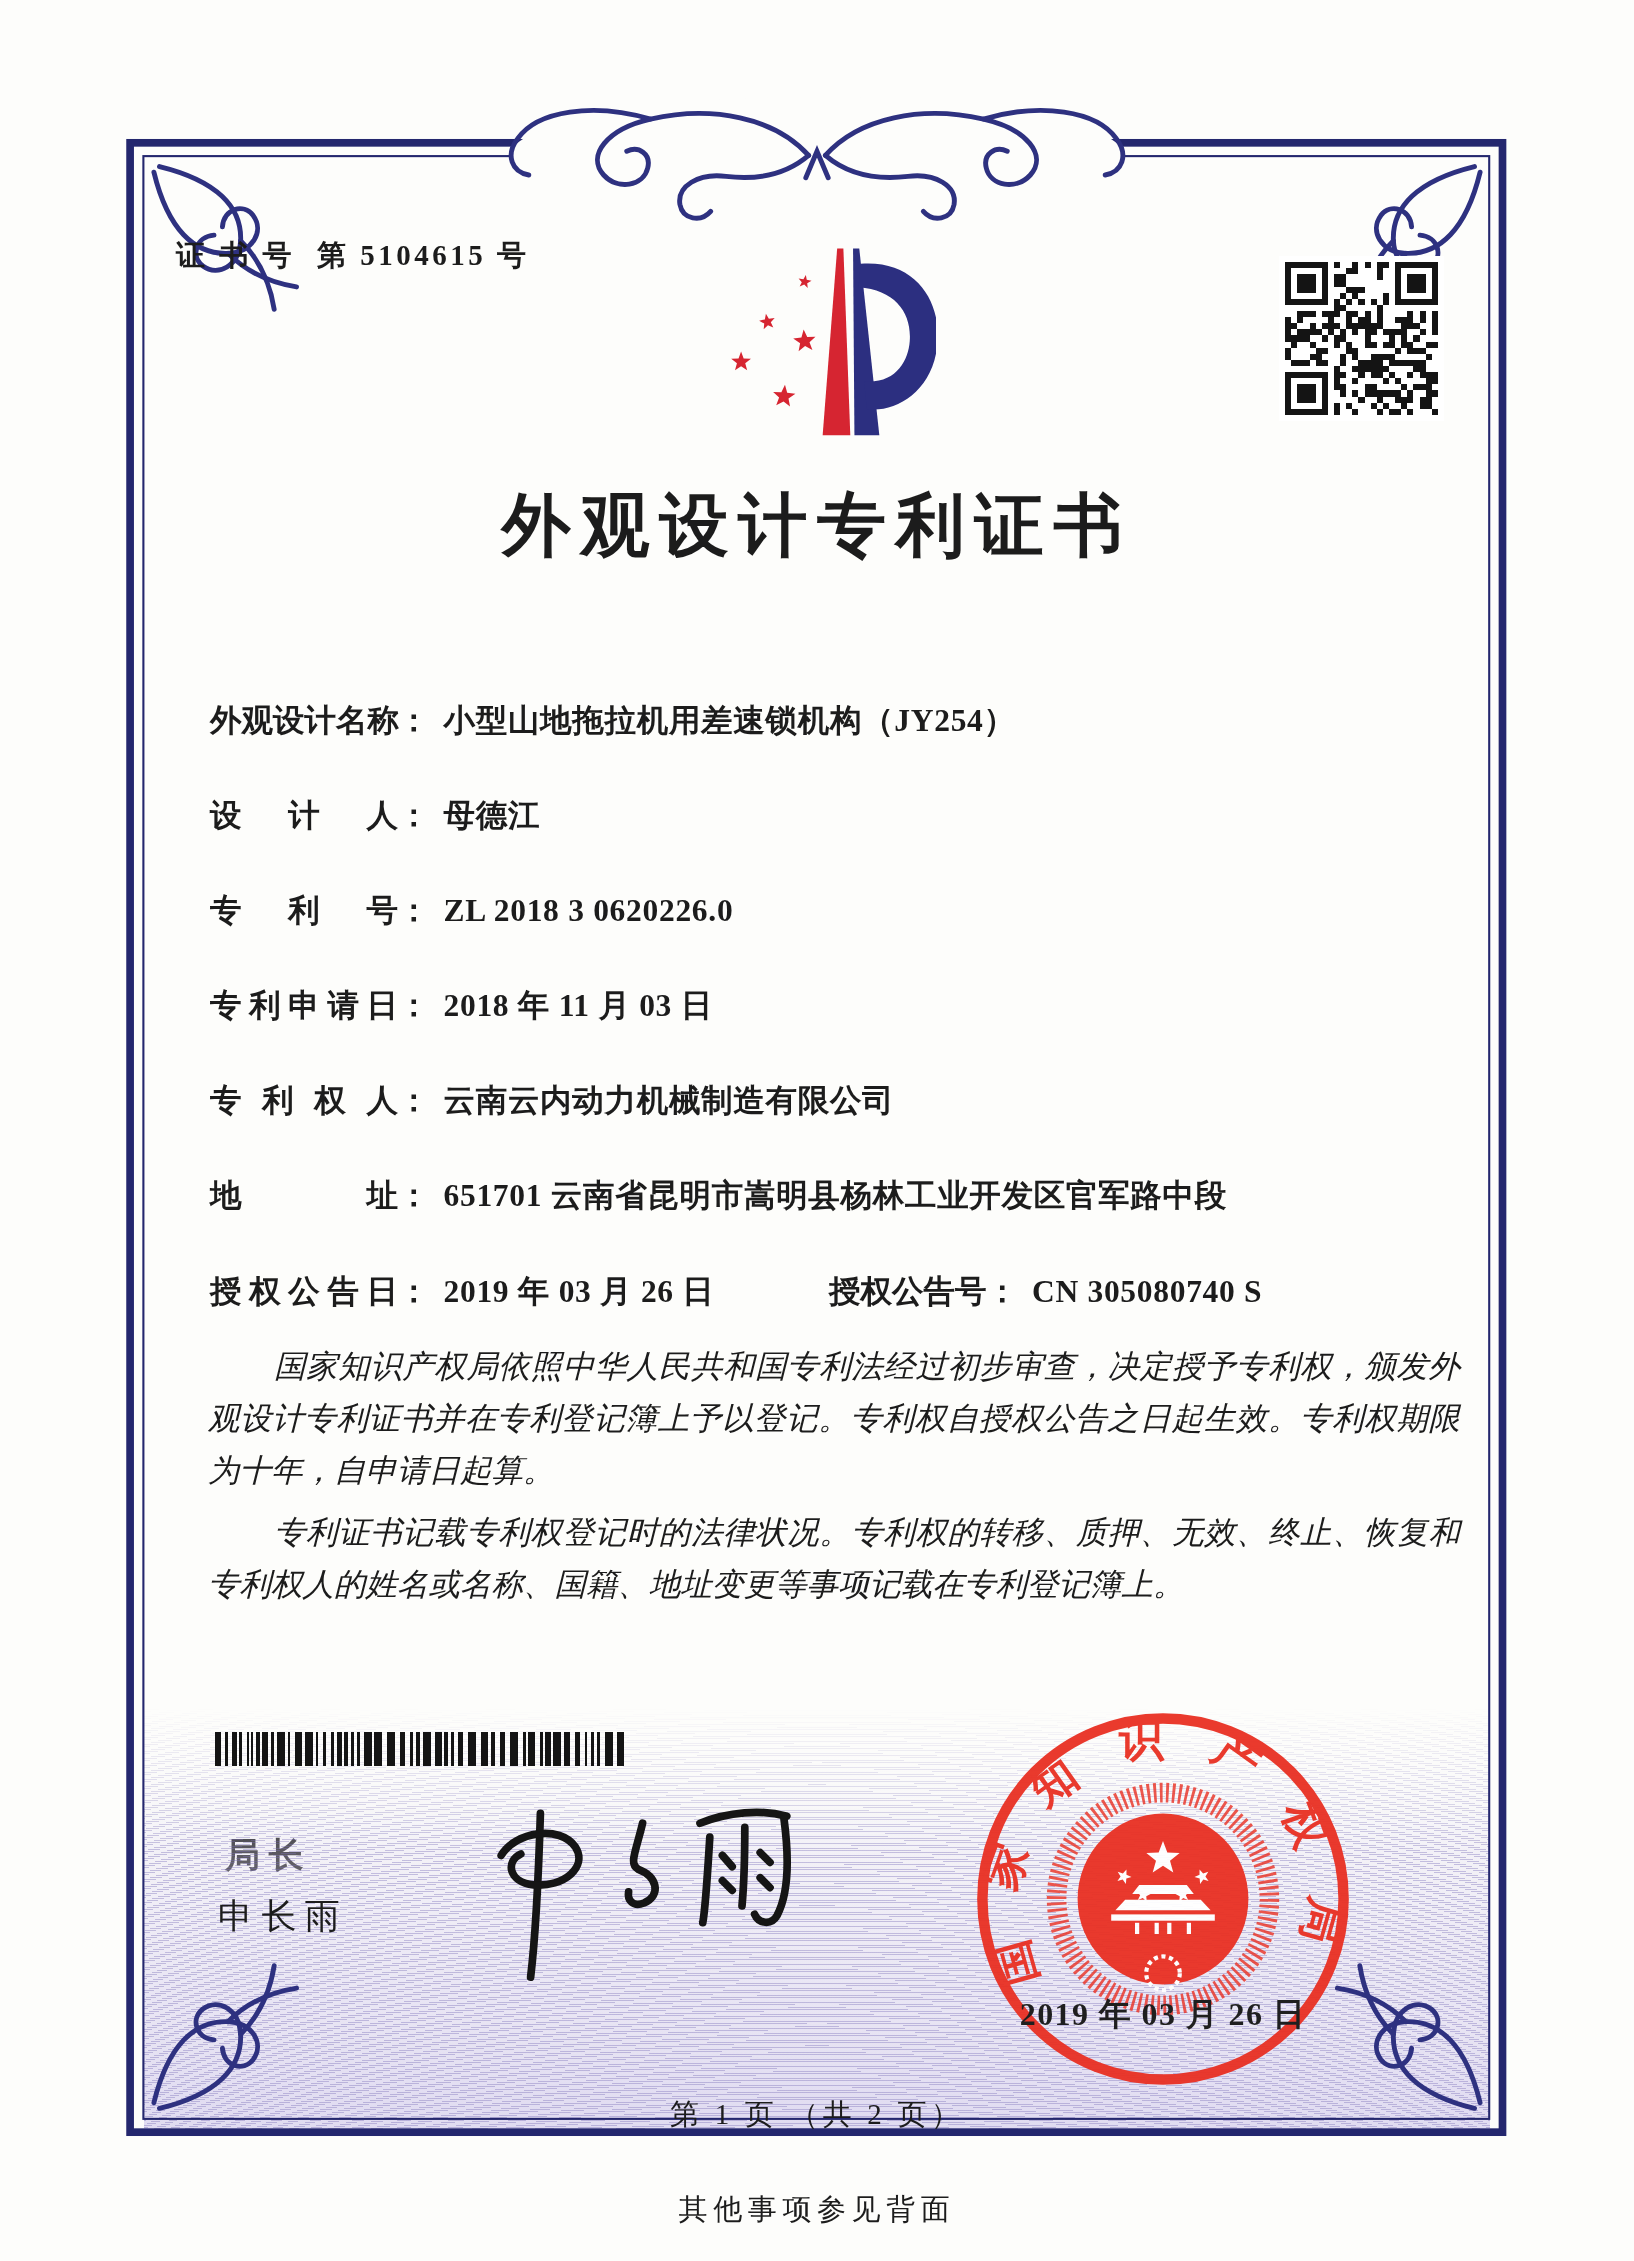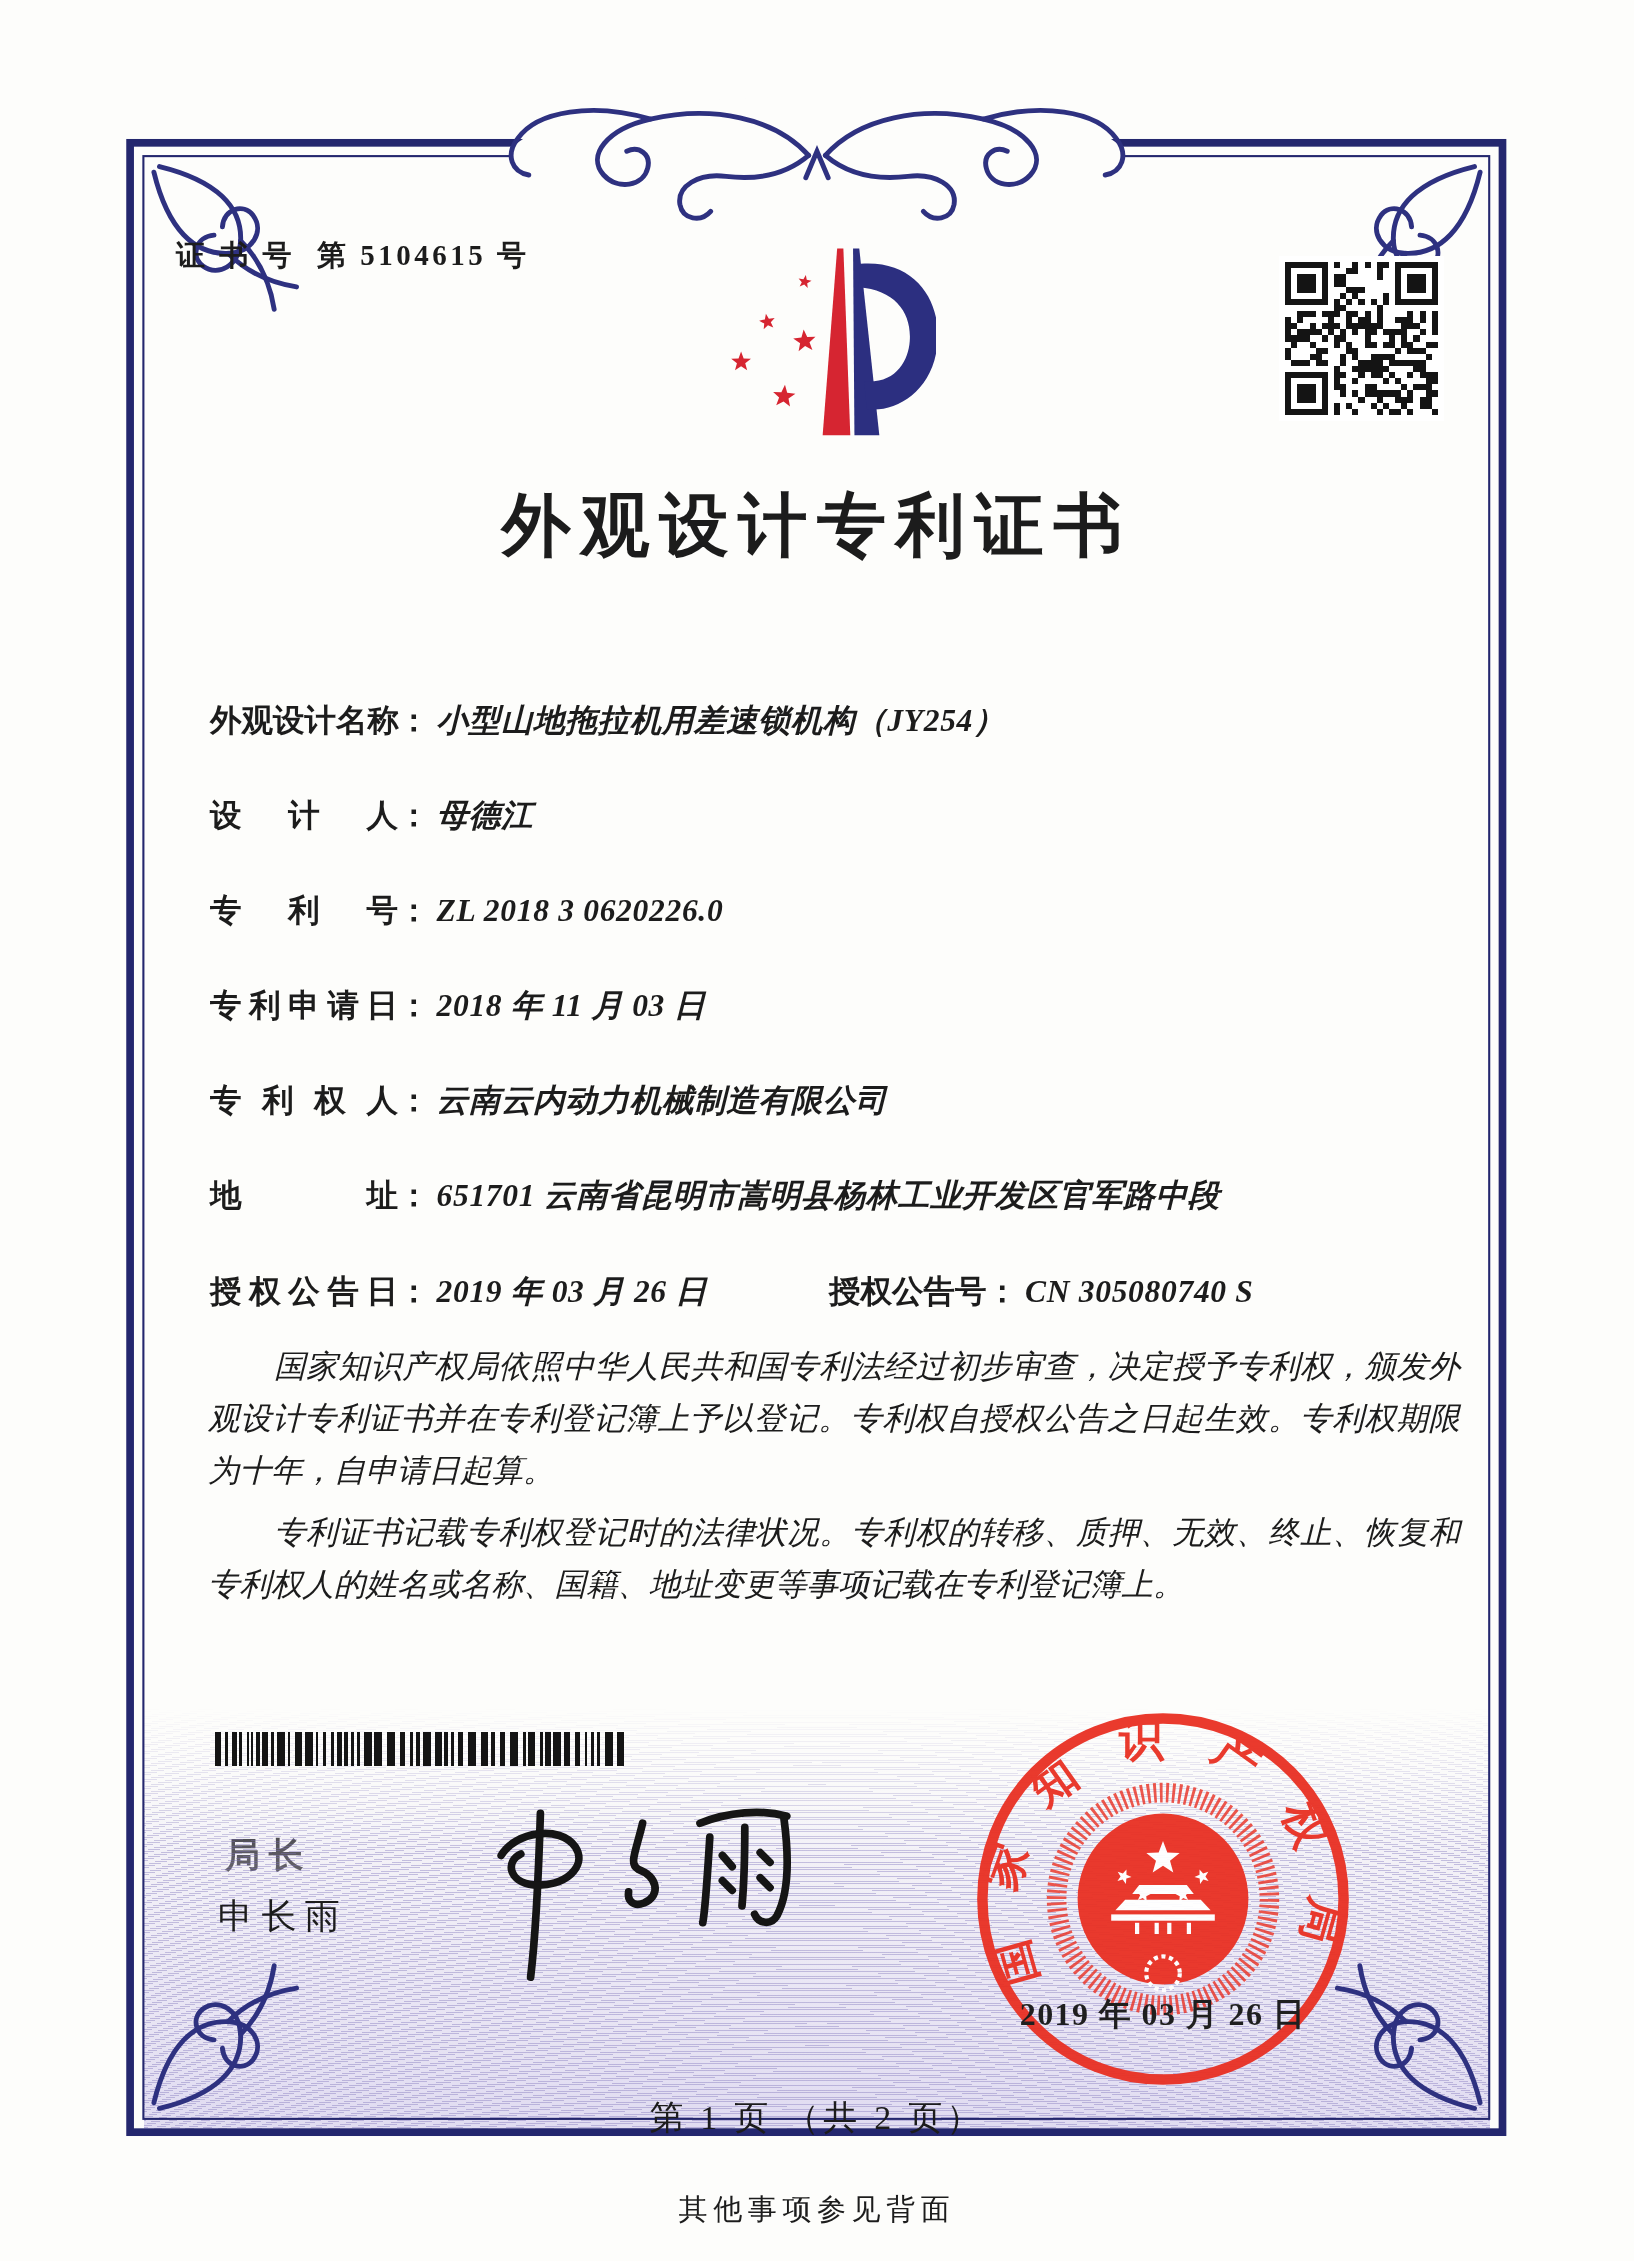--- a/index.html
+++ b/index.html
@@ -19,36 +19,36 @@
     mask-image:linear-gradient(to bottom, transparent 0, #000 34%);
   }
   #frame-svg{left:0;top:0;z-index:2;pointer-events:none;}
   .txt{z-index:3;}
   #cert-no{left:176px;top:236px;font-size:29px;letter-spacing:3.5px;font-weight:600;}
   #cert-no .num{margin-left:11.2px;}
   #doc-title{left:0;top:480px;width:1634px;text-align:center;font-size:69px;font-weight:900;letter-spacing:9.8px;}
   .field-row{left:210px;width:1259px;font-size:31.5px;font-weight:600;white-space:nowrap;}
   .flabel{display:inline-block;width:188px;text-align:justify;text-align-last:justify;vertical-align:top;}
   .colon{display:inline-block;}
-  .fvalue{margin-left:7px;letter-spacing:0.7px;font-style:italic;}
+  .fvalue{margin-left:14px;letter-spacing:0.7px;}
   #row7b{left:829px;top:1271px;font-size:31.5px;font-weight:600;white-space:nowrap;z-index:3;text-align:right;}
   #paras{left:208px;top:1341px;width:1252px;font-size:31.5px;line-height:52px;
          text-align:justify;z-index:3;font-style:italic;}
   #paras p{margin:0 0 9.8px 0;text-indent:66px;}
   #signer{left:225px;font-size:35px;letter-spacing:8.4px;font-weight:600;z-index:3;}
   #signer-title{top:1832px;}
   #signer-name{top:1893px;}
   #sig-svg{left:462px;top:1777px;z-index:4;}
   #logo-svg{left:701px;top:236px;z-index:3;}
   #qr-svg{left:1279px;top:256px;z-index:3;background:#fff;}
   #barcode-svg{left:214px;top:1732px;z-index:3;}
   #seal-svg{left:960px;top:1696px;z-index:5;opacity:.95;}
   #seal-date{left:960px;top:1993px;width:406px;text-align:center;font-size:32px;
              font-weight:600;letter-spacing:1.4px;color:#1f1f1f;z-index:6;}
-  #page-footer{left:0;top:2095px;width:1634px;text-align:center;font-size:34px;letter-spacing:4.2px;z-index:3;}
+  #page-footer{left:0;top:2095px;width:1634px;text-align:center;font-size:29px;letter-spacing:4.2px;z-index:3;}
   #back-note{left:0;top:2190px;width:1634px;text-align:center;font-size:29px;letter-spacing:5.6px;z-index:3;}
 </style>
 </head>
 <body>
 
 <div id="page">
 
   <div id="waves" class="abs"></div>
 
   <svg id="frame-svg" class="abs" width="1634" height="2261" viewBox="0 0 2336 3232">

